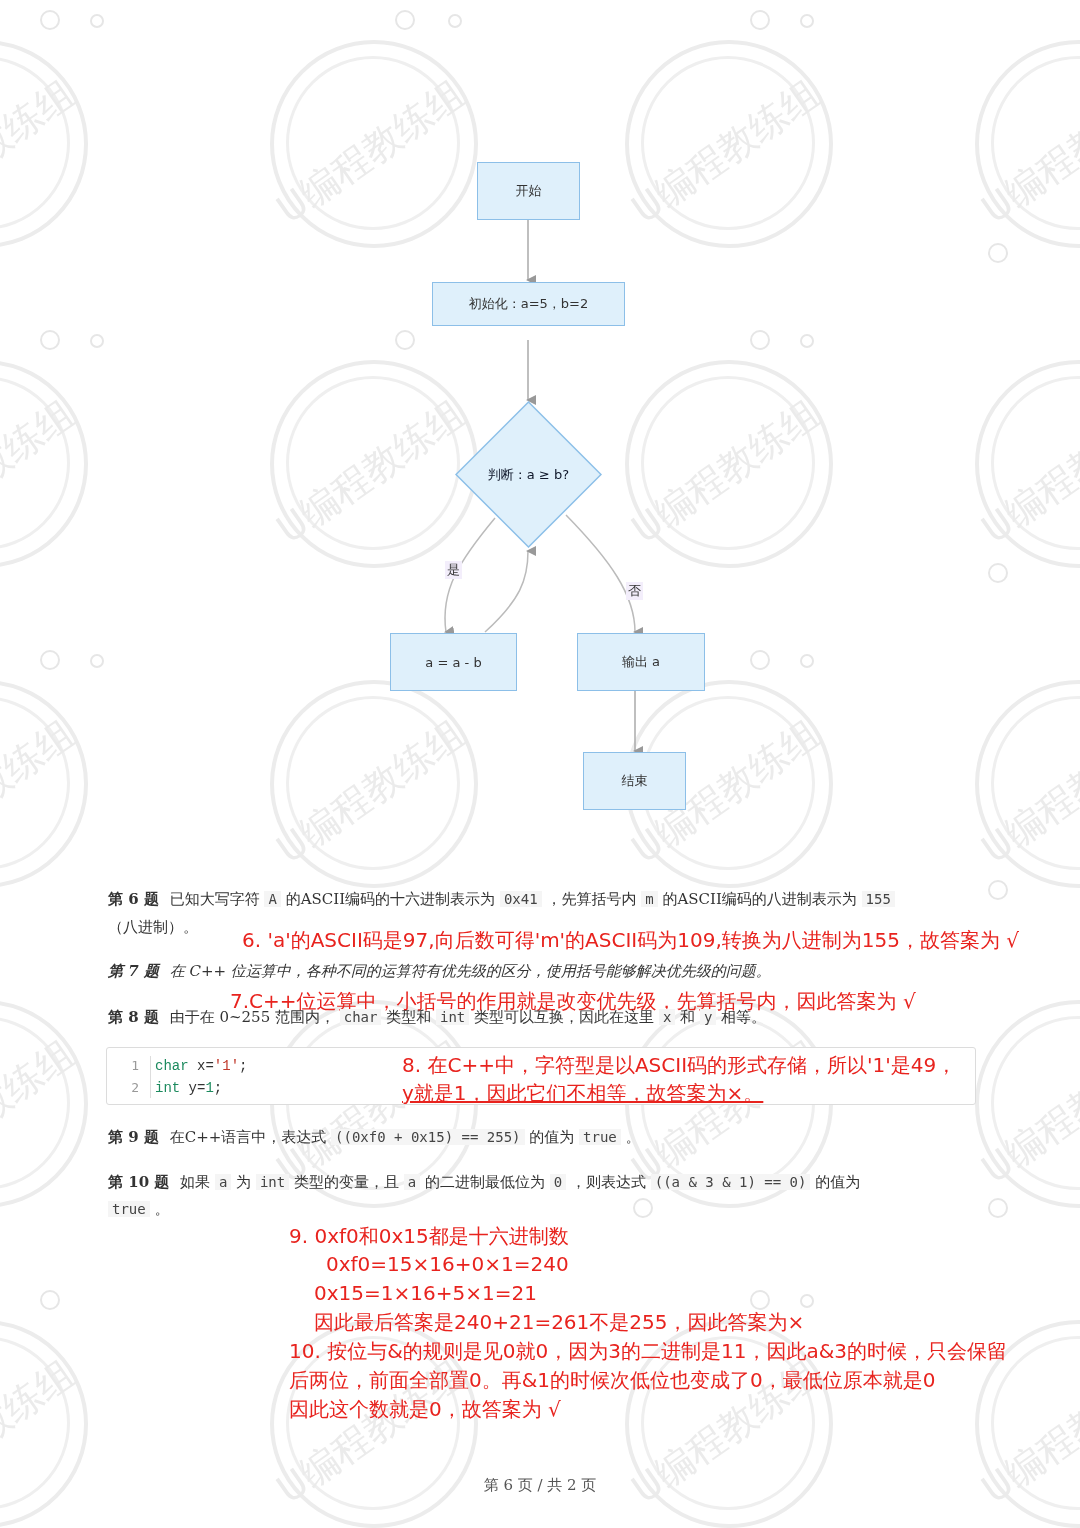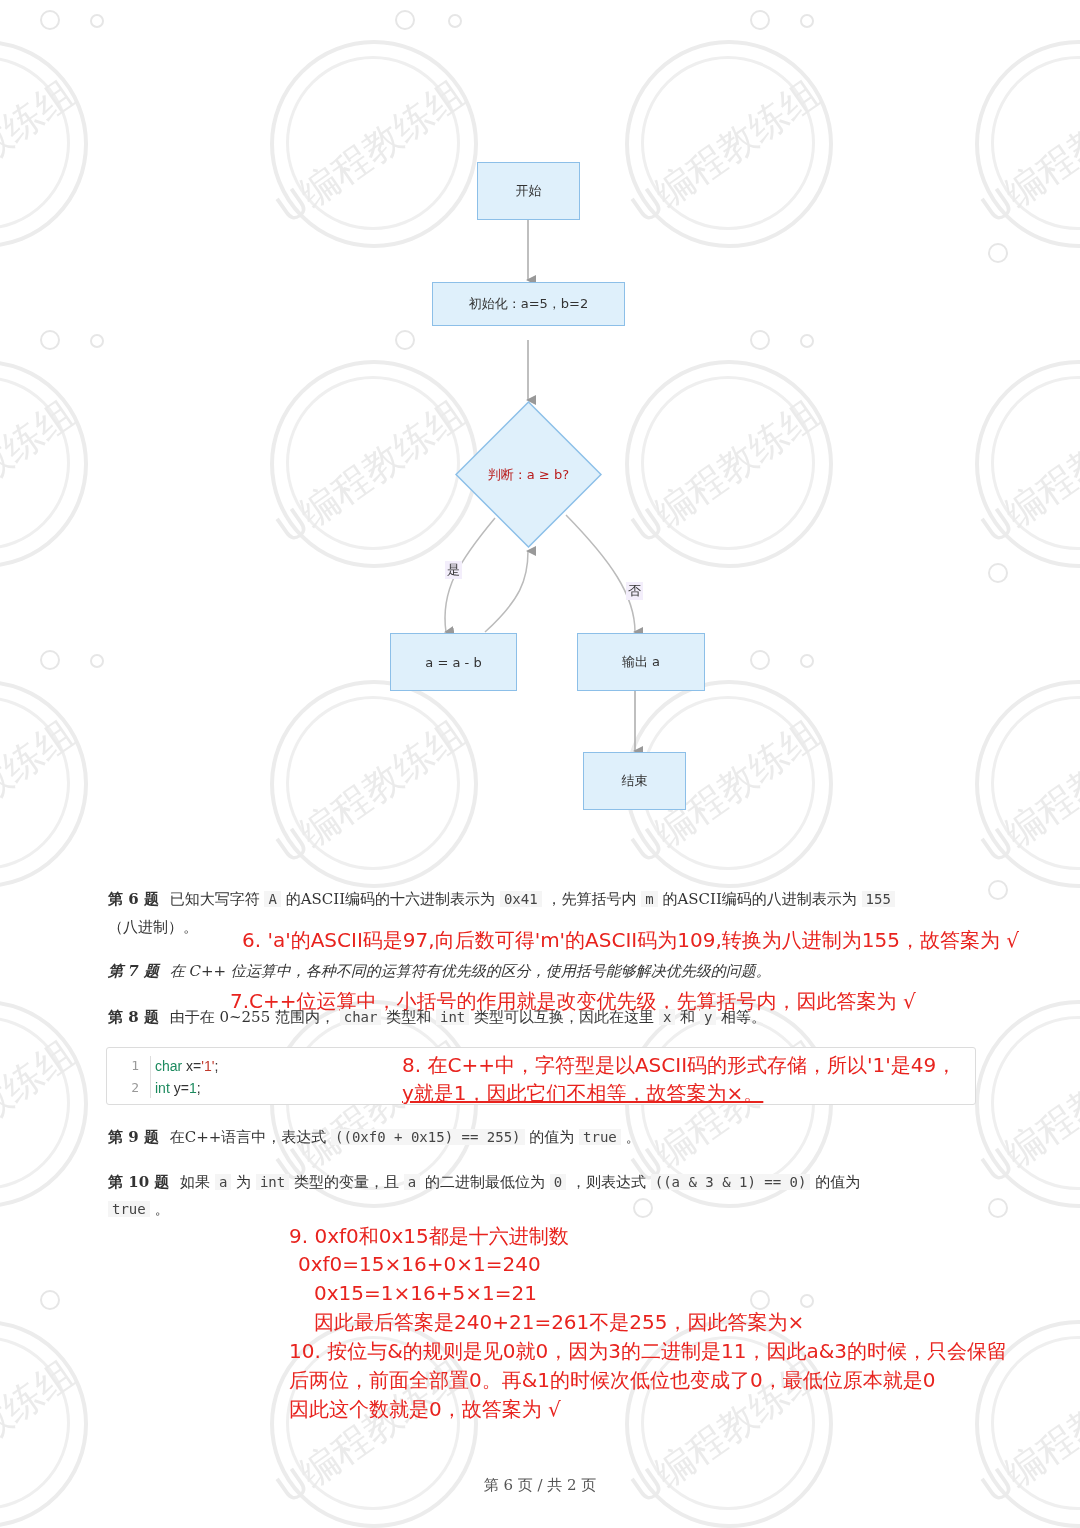--- a/index.html
+++ b/index.html
@@ -12,32 +12,32 @@
   .wm { position: absolute; width: 220px; height: 220px; pointer-events: none; }
   .wm .ring1 { position: absolute; left: 0; top: 0; width: 200px; height: 200px; border: 4px solid #ececec; border-radius: 50%; }
   .wm .ring2 { position: absolute; left: 16px; top: 16px; width: 168px; height: 168px; border: 3px solid #efefef; border-radius: 50%; }
   .wm .txt { position: absolute; left: -10px; top: 80px; width: 240px; transform: rotate(-35deg); font-size: 38px; color: #ebebeb; white-space: nowrap; }
   .dot { position: absolute; border: 2px solid #e6e6e6; border-radius: 50%; pointer-events: none; }
 
   .node { position: absolute; background: #dff0fb; border: 1.5px solid #8cbfe8; box-sizing: border-box;
           display: flex; align-items: center; justify-content: center; font-size: 13px; color: #333; }
   .diamond { position: absolute; left: 455px; top: 401px; width: 147px; height: 147px; }
   .diamond svg { position: absolute; left: 0; top: 0; }
-  .diamond span { position: absolute; left: 0; top: 0; width: 147px; height: 147px; display: flex; align-items: center; justify-content: center; font-size: 13px; color: #b91c1c; }
+  .diamond span { position: absolute; left: 0; top: 0; width: 147px; height: 147px; display: flex; align-items: center; justify-content: center; font-size: 13px; color: #0f172a; }
   .edge-label { position: absolute; background: #f3eefb; font-size: 13px; color: #333; padding: 0 2px; }
 
   .q { position: absolute; left: 108px; font-family: "DejaVu Serif", serif; font-size: 15px; color: #333; }
   .q b { font-weight: bold; margin-right: 6px; }
   .code { font-family: "DejaVu Sans Mono", monospace; font-size: 14px; background: #f5f5f5; padding: 0 4px; color: #444; }
   .anno { position: absolute; color: #e8231e; font-family: "DejaVu Sans", sans-serif; font-size: 20px; line-height: 28px; white-space: nowrap; }
 
   .codeblock { position: absolute; left: 106px; top: 1047px; width: 870px; height: 58px; border: 1px solid #dcdcdc; border-radius: 3px; box-sizing: border-box; background: #fff; }
   .codeblock .ln { position: absolute; left: 16px; width: 16px; font-family: "DejaVu Sans Mono", monospace; font-size: 13px; color: #999; text-align: right; }
   .codeblock .sep { position: absolute; left: 43px; top: 8px; width: 1px; height: 42px; background: #ddd; }
-  .codeblock .line { position: absolute; left: 48px; font-family: Liberation Sans, sans-serif; font-size: 14px; color: #333; white-space: pre; }
+  .codeblock .line { position: absolute; left: 48px; font-family: Liberation Mono, monospace; font-size: 14px; color: #333; white-space: pre; }
   .kw { color: #1c8a5e; }
   .str { color: #c0392b; }
   .num { color: #1c8a5e; }
   .footer { position: absolute; top: 1476px; left: 0; width: 1080px; text-align: center; font-family: "DejaVu Serif", serif; font-size: 15px; color: #555; }
 </style>
 </head>
 <body>
 
 <div>
   <div class="wm" style="left:-120px;top:40px;">
@@ -277,21 +277,21 @@
   <span>，则表达式</span>
   <span class="code">((a &amp; 3 &amp; 1) == 0)</span>
   <span>的值为</span>
 </div>
 <div class="q" style="top:1200px;">
   <span class="code">true</span>
   <span>。</span>
 </div>
 
 <div class="anno" style="left:289px;top:1222px;">9. 0xf0和0x15都是十六进制数</div>
-<div class="anno" style="left:298px;top:1250px;">0xf0=15×16+0×1=240</div>
+<div class="anno" style="left:326px;top:1250px;">0xf0=15×16+0×1=240</div>
 <div class="anno" style="left:314px;top:1279px;">0x15=1×16+5×1=21</div>
 <div class="anno" style="left:314px;top:1308px;">因此最后答案是240+21=261不是255，因此答案为×</div>
 
 <div class="anno" style="left:289px;top:1337px;">10. 按位与&amp;的规则是见0就0，因为3的二进制是11，因此a&amp;3的时候，只会保留</div>
 <div class="anno" style="left:289px;top:1366px;">后两位，前面全部置0。再&amp;1的时候次低位也变成了0，最低位原本就是0</div>
 <div class="anno" style="left:289px;top:1395px;">因此这个数就是0，故答案为 √</div>
 
 <div class="footer">第 6 页 / 共 2 页</div>
 
 </body></html>

